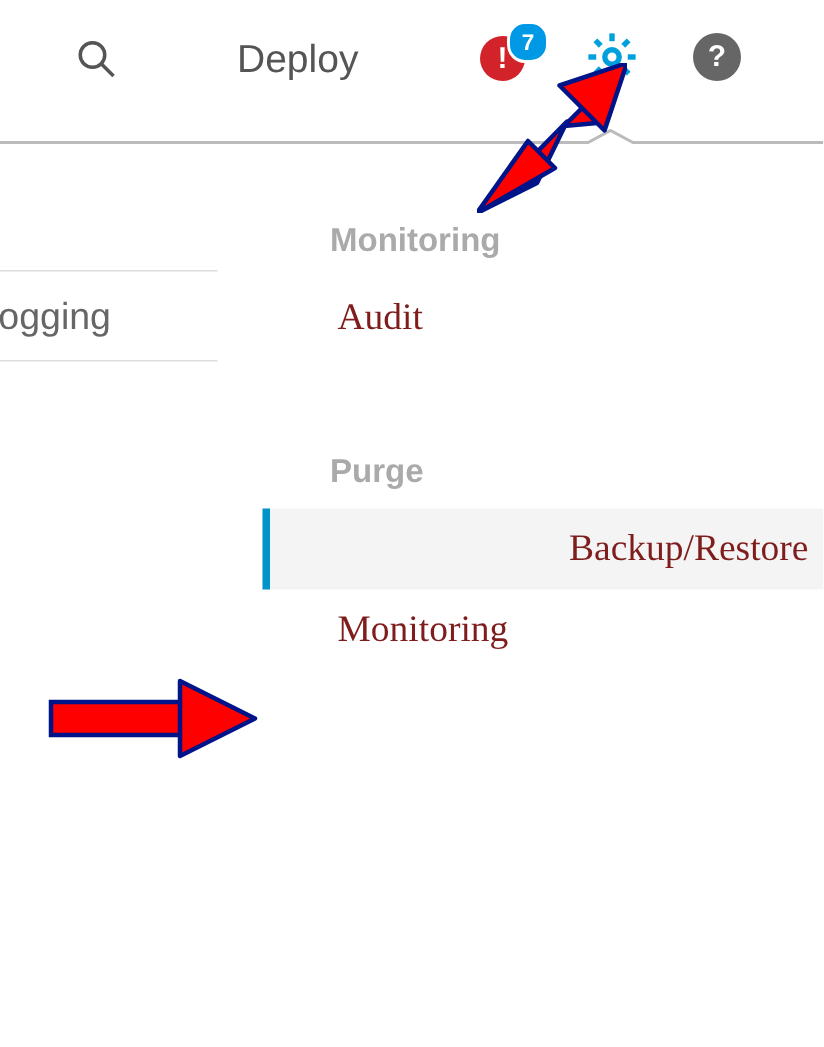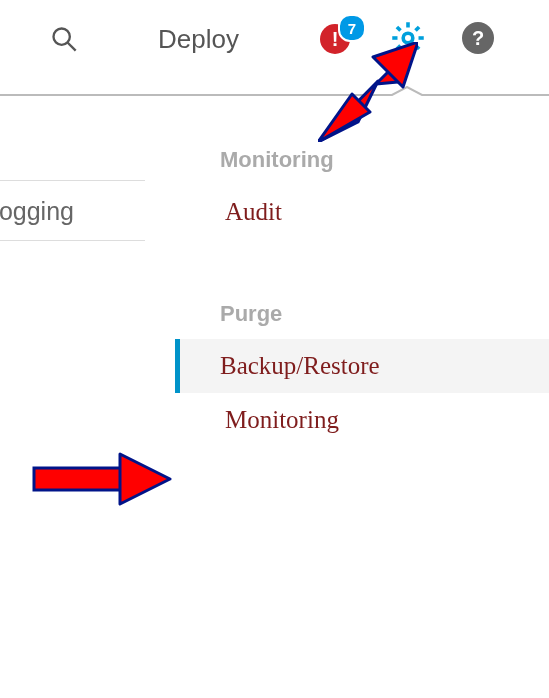--- a/index.html
+++ b/index.html
@@ -132,20 +132,21 @@
     color: #7f1d1d;
     padding: 13px 10px;
     border-left: 5px solid transparent;
     font-family: Liberation Serif, serif;
   }
   .menu-item.selected {
     background: #f4f4f4;
     border-left: 5px solid #0093c9;
     margin-left: -35px;
     padding-left: 40px;
+    text-align: right;
   }
   .spacer { height: 50px; }
 
   
   .arrow {
     position: absolute;
     pointer-events: none;
   }
 </style>
 </head>

